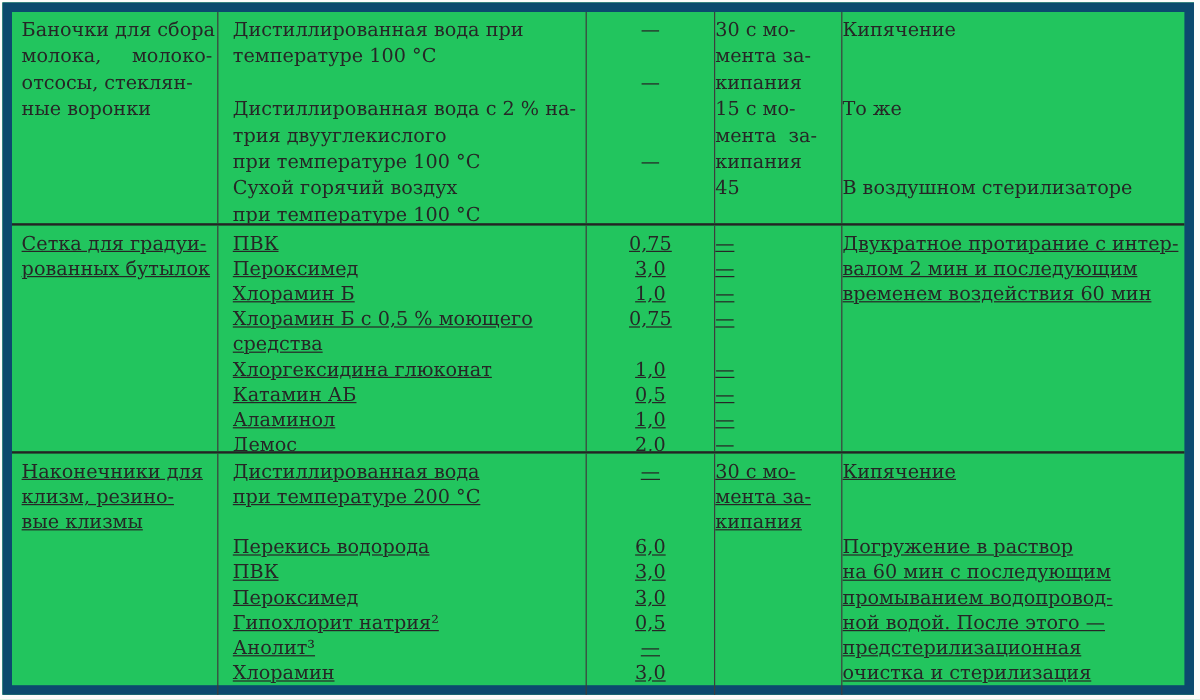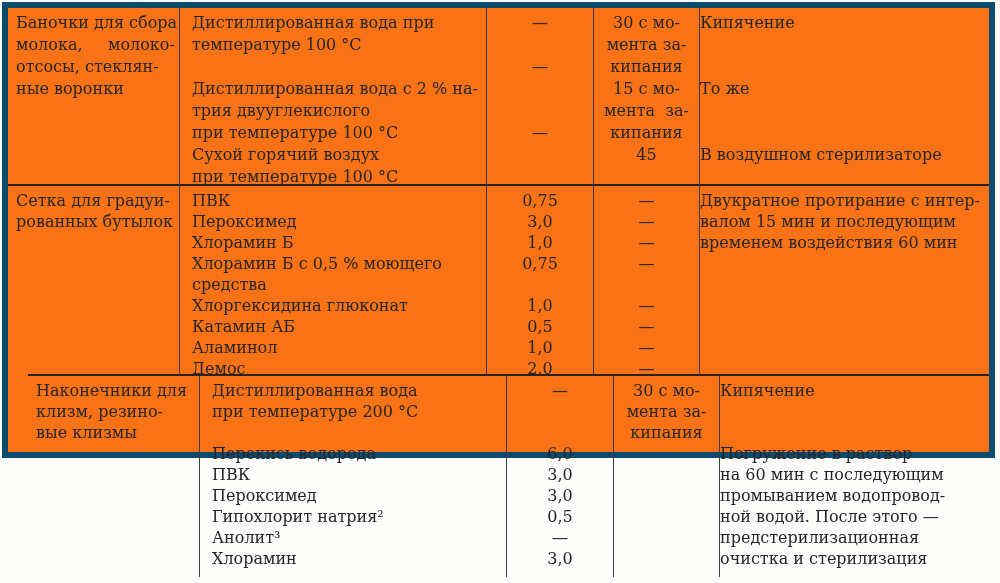--- a/index.html
+++ b/index.html
@@ -6,43 +6,43 @@
   html, body {
     width: 1000px; height: 583px;
     background: #fcfcfa;
     font-family: "DejaVu Serif", serif;
     color: #262626;
     overflow: hidden;
   }
   .doc-table {
     position: absolute;
     left: 2px; top: 2px;
-    width: 993px; height: 456px;
-    border: 6px solid #0c4a6e;
-    background: #f97316;
+    width: 993px; height: 577px;
+    border: 8px solid #0c4a6e;
+    background: #22c55e;
   }
   .t-row {
     display: grid;
     grid-template-columns: 171px 307px 107px 106px auto;
   }
-  .t-row + .t-row { border-top: 2px solid #242424; }
+  .t-row + .t-row { border-top: 2px solid #242424; text-decoration: underline; }
   .t-row.r0 { height: 176px; line-height: 22px; }
   .t-row.r1 { height: 190px; line-height: 21px; }
-  .t-row.r2 { height: 203px; line-height: 21px; margin-left: 20px; }
+  .t-row.r2 { height: 203px; line-height: 21px; }
   .cell {
     white-space: pre;
     font-size: 16px;
     padding-top: 4px;
     overflow: hidden;
   }
   .cell + .cell { border-left: 1.5px solid #3d3d3d; }
   .c-equipment { padding-left: 8px;  padding-right: 4px; }
   .c-agent     { padding-left: 12px; padding-right: 4px; }
   .c-conc      { text-align: center; }
-  .c-time      { text-align: center; }
+  .c-time      { }
   .c-method    { padding-right: 4px; }
 </style>
 </head>
 <body>
 
 <div class="doc-table">
 
   <div class="t-row r0">
     <div class="cell c-equipment">Баночки для сбора
 молока,     молоко-
@@ -102,21 +102,21 @@
     <div class="cell c-time">—
 —
 —
 —
 
 —
 —
 —
 —</div>
     <div class="cell c-method">Двукратное протирание с интер-
-валом 15 мин и последующим
+валом 2 мин и последующим
 временем воздействия 60 мин</div>
   </div>
 
   <div class="t-row r2">
     <div class="cell c-equipment">Наконечники для
 клизм, резино-
 вые клизмы</div>
     <div class="cell c-agent">Дистиллированная вода
 при температуре 200 °C
 

